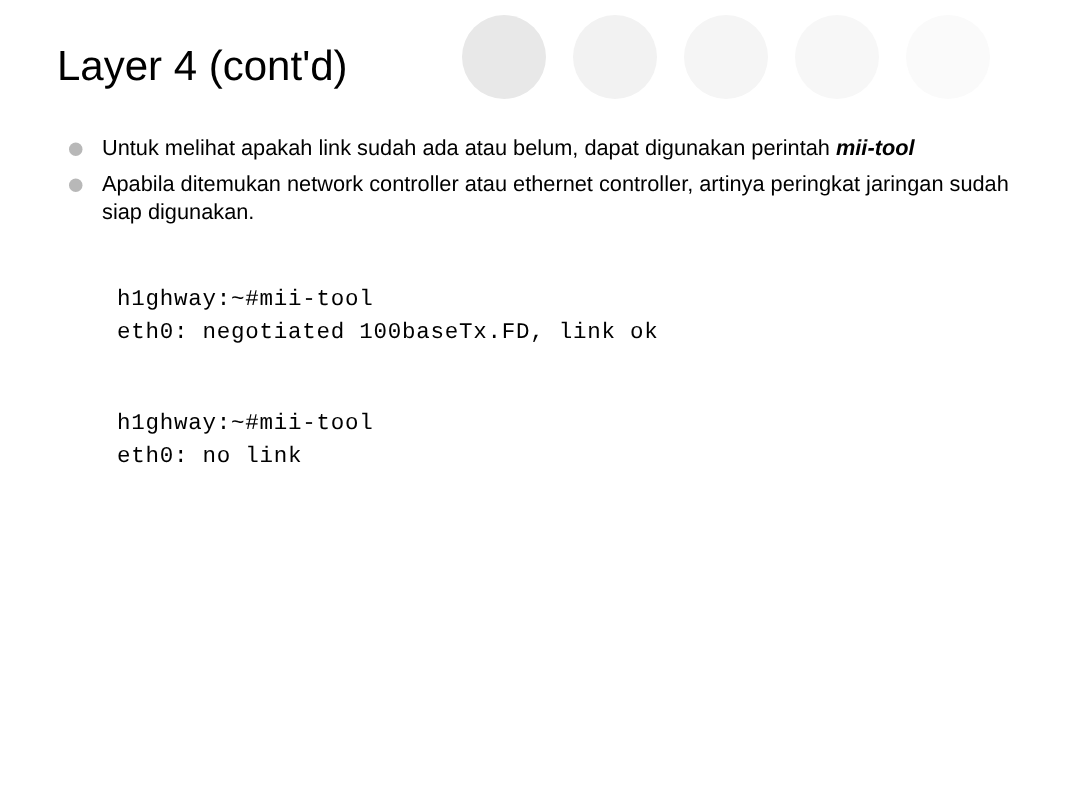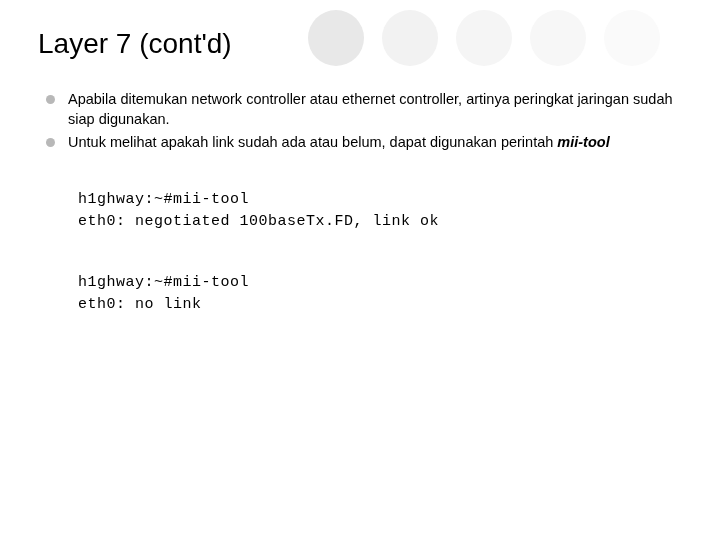--- a/index.html
+++ b/index.html
@@ -81,28 +81,28 @@
 
 <div class="bg-circles">
   <div class="bg-circle c1"></div>
   <div class="bg-circle c2"></div>
   <div class="bg-circle c3"></div>
   <div class="bg-circle c4"></div>
   <div class="bg-circle c5"></div>
 </div>
 
 <div class="content">
-  <h1 class="title">Layer 7 (cont'd)</h1>
+  <h1 class="title">Layer 4 (cont'd)</h1>
 
   <ul class="bullets">
     <li>
-      <span>Apabila ditemukan network controller atau ethernet controller, artinya peringkat jaringan sudah siap digunakan.</span>
+      <span>Untuk melihat apakah link sudah ada atau belum, dapat digunakan perintah </span><span class="bold-italic">mii-tool</span>
     </li>
     <li>
-      <span>Untuk melihat apakah link sudah ada atau belum, dapat digunakan perintah </span><span class="bold-italic">mii-tool</span>
+      <span>Apabila ditemukan network controller atau ethernet controller, artinya peringkat jaringan sudah siap digunakan.</span>
     </li>
   </ul>
 
   <div class="terminal-block">h1ghway:~#mii-tool
 eth0: negotiated 100baseTx.FD, link ok</div>
   <div class="terminal-block">h1ghway:~#mii-tool
 eth0: no link</div>
 </div>
 
 </body></html>

